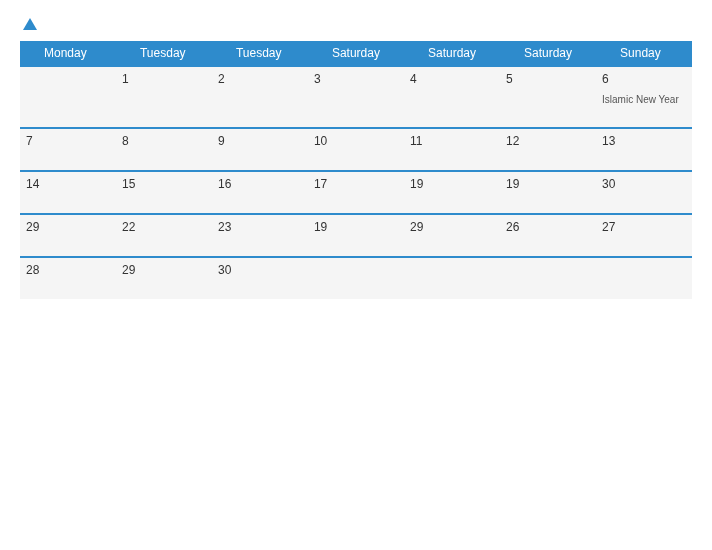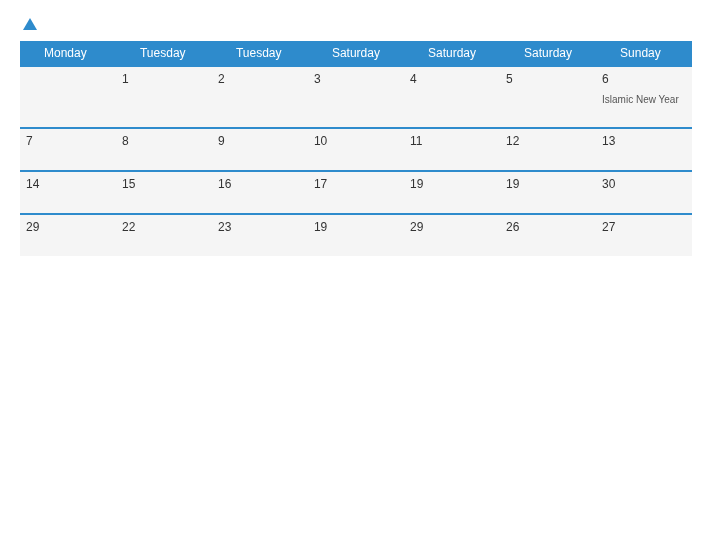--- a/index.html
+++ b/index.html
@@ -219,15 +219,30 @@
           <td>
             <span class="day-number">29</span>
           </td>
           <td>
             <span class="day-number">26</span>
           </td>
           <td>
             <span class="day-number">27</span>
           </td>
         </tr>
+        <tr>
+          <td>
+            <span class="day-number">28</span>
+          </td>
+          <td>
+            <span class="day-number">29</span>
+          </td>
+          <td>
+            <span class="day-number">30</span>
+          </td>
+          <td class="empty-day"></td>
+          <td class="empty-day"></td>
+          <td class="empty-day"></td>
+          <td class="empty-day"></td>
+        </tr>
       </tbody>
   </table>
 </div>
 
 </body></html>

